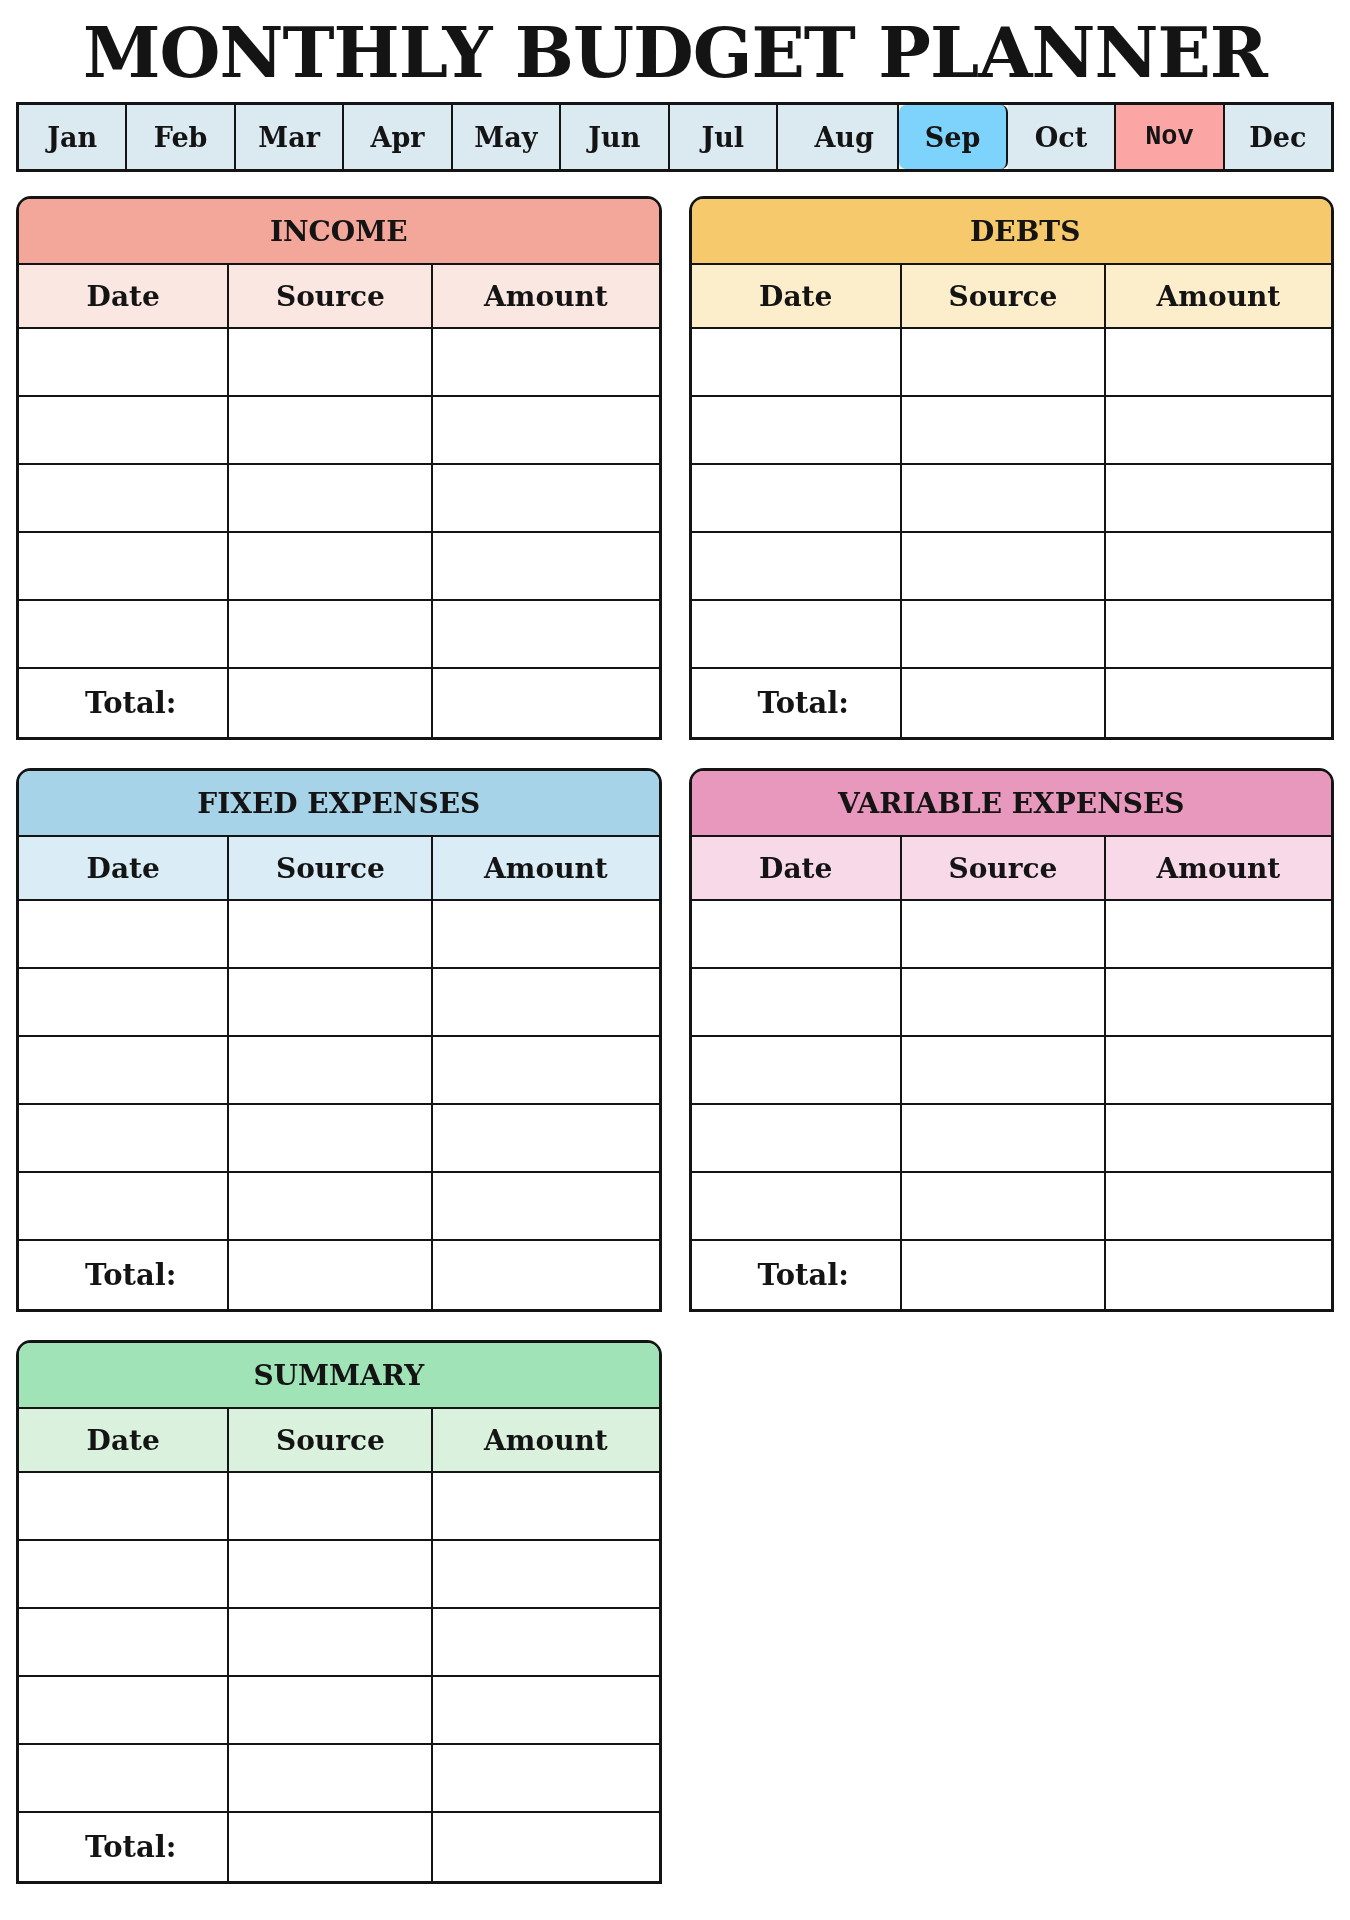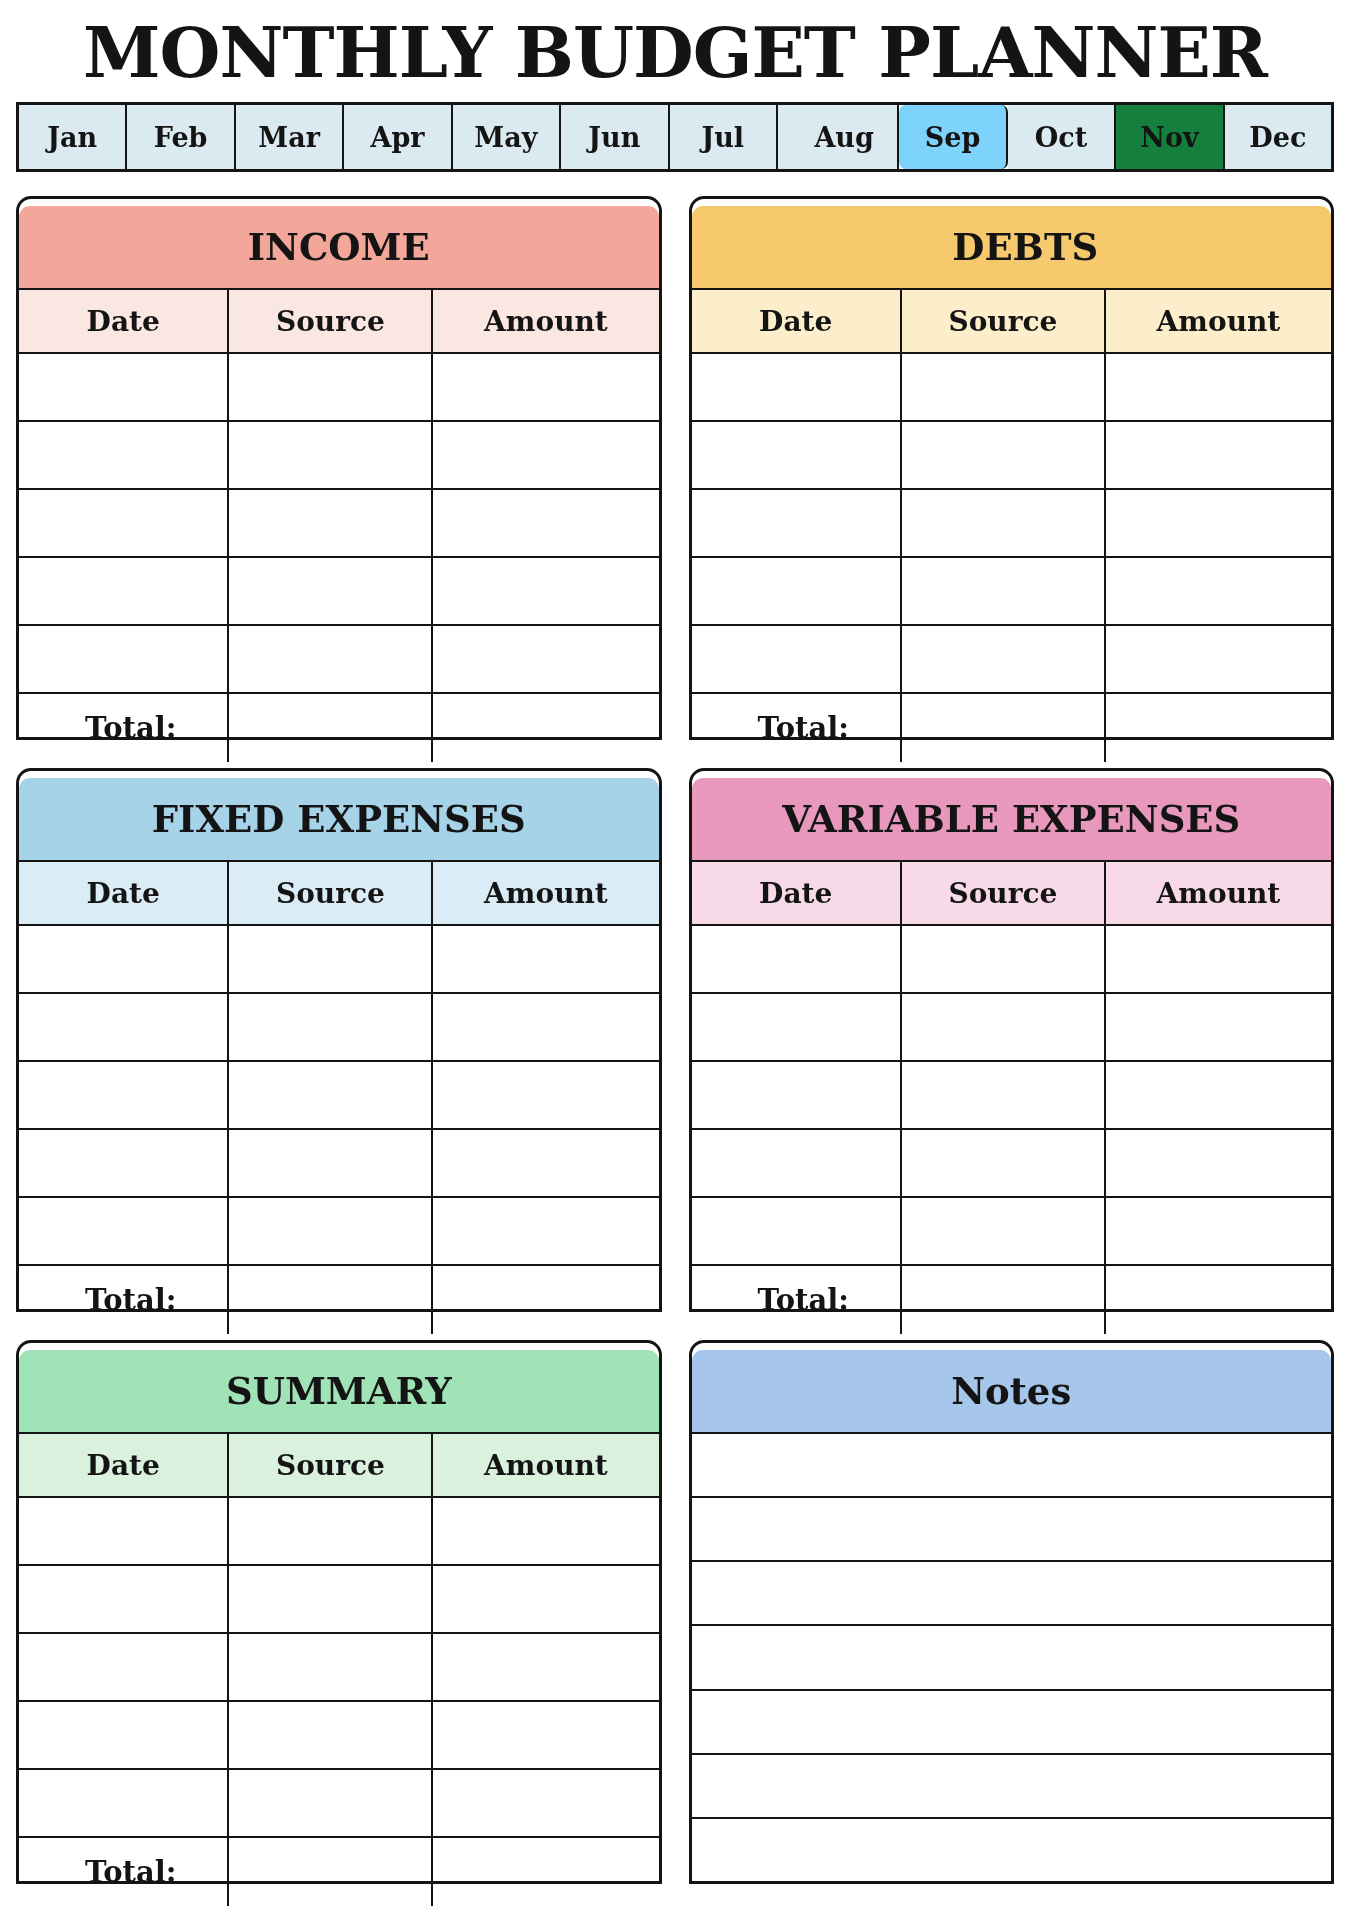--- a/index.html
+++ b/index.html
@@ -49,27 +49,26 @@
 
   .card {
     height: 544px;
     border: 3px solid #141414;
     border-radius: 15px 15px 0 0;
     background: #fff;
     display: flex;
     flex-direction: column;
   }
   .card-head {
-    height: 84px; flex: none;
+    height: 66px; flex: none;
     border-radius: 11px 11px 0 0;
     border-bottom: 2.5px solid #141414;
     display: flex; align-items: center; justify-content: center;
-    font-size: 37px; font-weight: 700;
+    font-size: 28px; font-weight: 700;
     letter-spacing: 0px;
-    margin-top: 7px;
   }
   .cols3 { display: grid; grid-template-columns: 1fr 0.97fr 1.07fr; }
   .subhead { height: 64px; flex: none; border-bottom: 2.5px solid #141414; }
   .subhead .cell {
     display: flex; align-items: center; justify-content: center;
     font-size: 28px; font-weight: 700;
     border-right: 2.5px solid #141414;
   }
   .trow { height: 68px; flex: none; border-bottom: 2.5px solid #141414; }
   .trow:last-child { border-bottom: none; }
@@ -95,21 +94,21 @@
     <div class="month-cell" style="background: rgb(219, 234, 241);">Jan</div>
     <div class="month-cell" style="background: rgb(219, 234, 241);">Feb</div>
     <div class="month-cell" style="background: rgb(219, 234, 241);">Mar</div>
     <div class="month-cell" style="background: rgb(219, 234, 241);">Apr</div>
     <div class="month-cell" style="background: rgb(219, 234, 241);">May</div>
     <div class="month-cell" style="background: rgb(219, 234, 241);">Jun</div>
     <div class="month-cell" style="background: rgb(219, 234, 241);">Jul</div>
     <div class="month-cell" style="background: rgb(219, 234, 241); padding-left: 13px;">Aug</div>
     <div class="month-cell" style="background: #7dd3fc; border-radius: 7px;">Sep</div>
     <div class="month-cell" style="background: rgb(219, 234, 241);">Oct</div>
-    <div class="month-cell" style="background: #15803d;">Nov</div>
+    <div class="month-cell" style="background: #fca5a5; font-family: Liberation Mono, monospace;">Nov</div>
     <div class="month-cell" style="background: rgb(219, 234, 241);">Dec</div>
   </div>
 
   <div class="grid">
 
     <section class="card">
       <div class="card-head" style="background: rgb(242, 167, 154);">INCOME</div>
       <div class="cols3 subhead">
         <div class="cell" style="background: rgb(251, 231, 226);">Date</div>
         <div class="cell" style="background: rgb(251, 231, 226);">Source</div>
@@ -296,25 +295,15 @@
           <div class="cell"></div>
           <div class="cell"></div>
         </div>
       <div class="cols3 trow">
         <div class="cell total-label">Total:</div>
         <div class="cell"></div>
         <div class="cell"></div>
       </div>
     </section>
 
-    <section class="card">
-      <div class="card-head" style="background: rgb(166, 198, 235);">Notes</div>
-      <div class="note-line"></div>
-      <div class="note-line"></div>
-      <div class="note-line"></div>
-      <div class="note-line"></div>
-      <div class="note-line"></div>
-      <div class="note-line"></div>
-      <div class="note-line"></div>
-    </section>
 
   </div>
 </div>
 
 </body></html>

